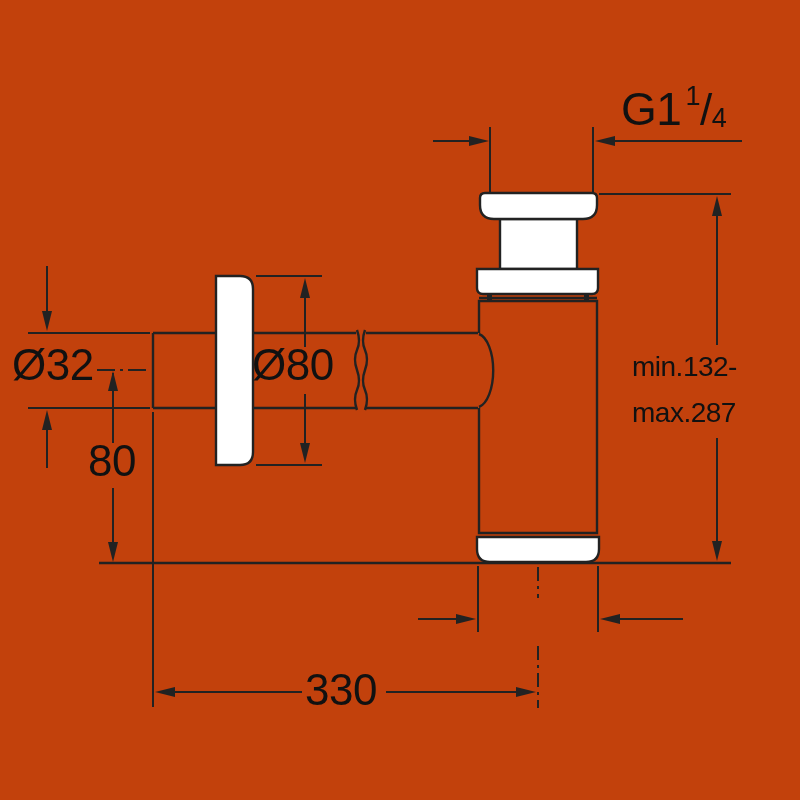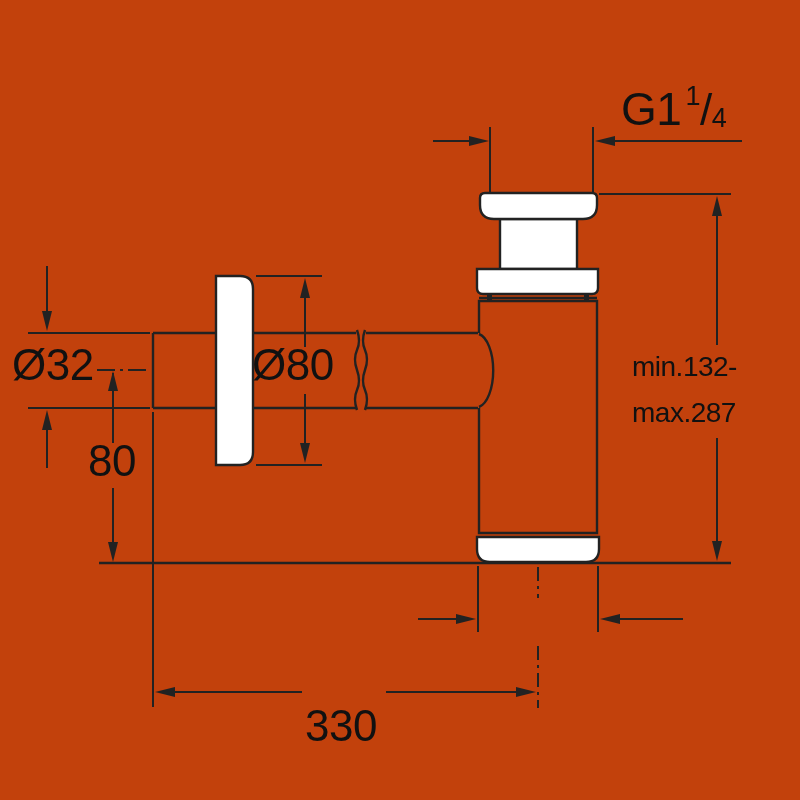--- a/index.html
+++ b/index.html
@@ -21,21 +21,21 @@
   }
   .lbl-dim{font-size:44px;}
   .lbl-thread{font-size:46px;top:83px;left:621px;}
   .lbl-thread .sup{font-size:27px;vertical-align:20px;margin-left:4px;}
   .lbl-thread .slash{font-size:44px;}
   .lbl-thread .sub{font-size:27px;vertical-align:-2px;}
   .lbl-dia32{top:343px;left:12px;}
   .lbl-dia80{top:343px;left:252px;}
   .lbl-80{top:439px;left:88px;}
   .lbl-dia50{top:595px;left:490px;}
-  .lbl-330{top:668px;left:305px;margin-top:36px;}
+  .lbl-330{top:668px;left:305px;}
   .lbl-minmax{top:344px;left:632px;font-size:28px;line-height:46px;}
 </style>
 </head>
 <body>
 
 <div class="canvas">
 
   <svg width="800" height="800" viewBox="0 0 800 800">
     <g stroke="#222222" stroke-width="2.4" fill="none" stroke-linecap="butt">
 

